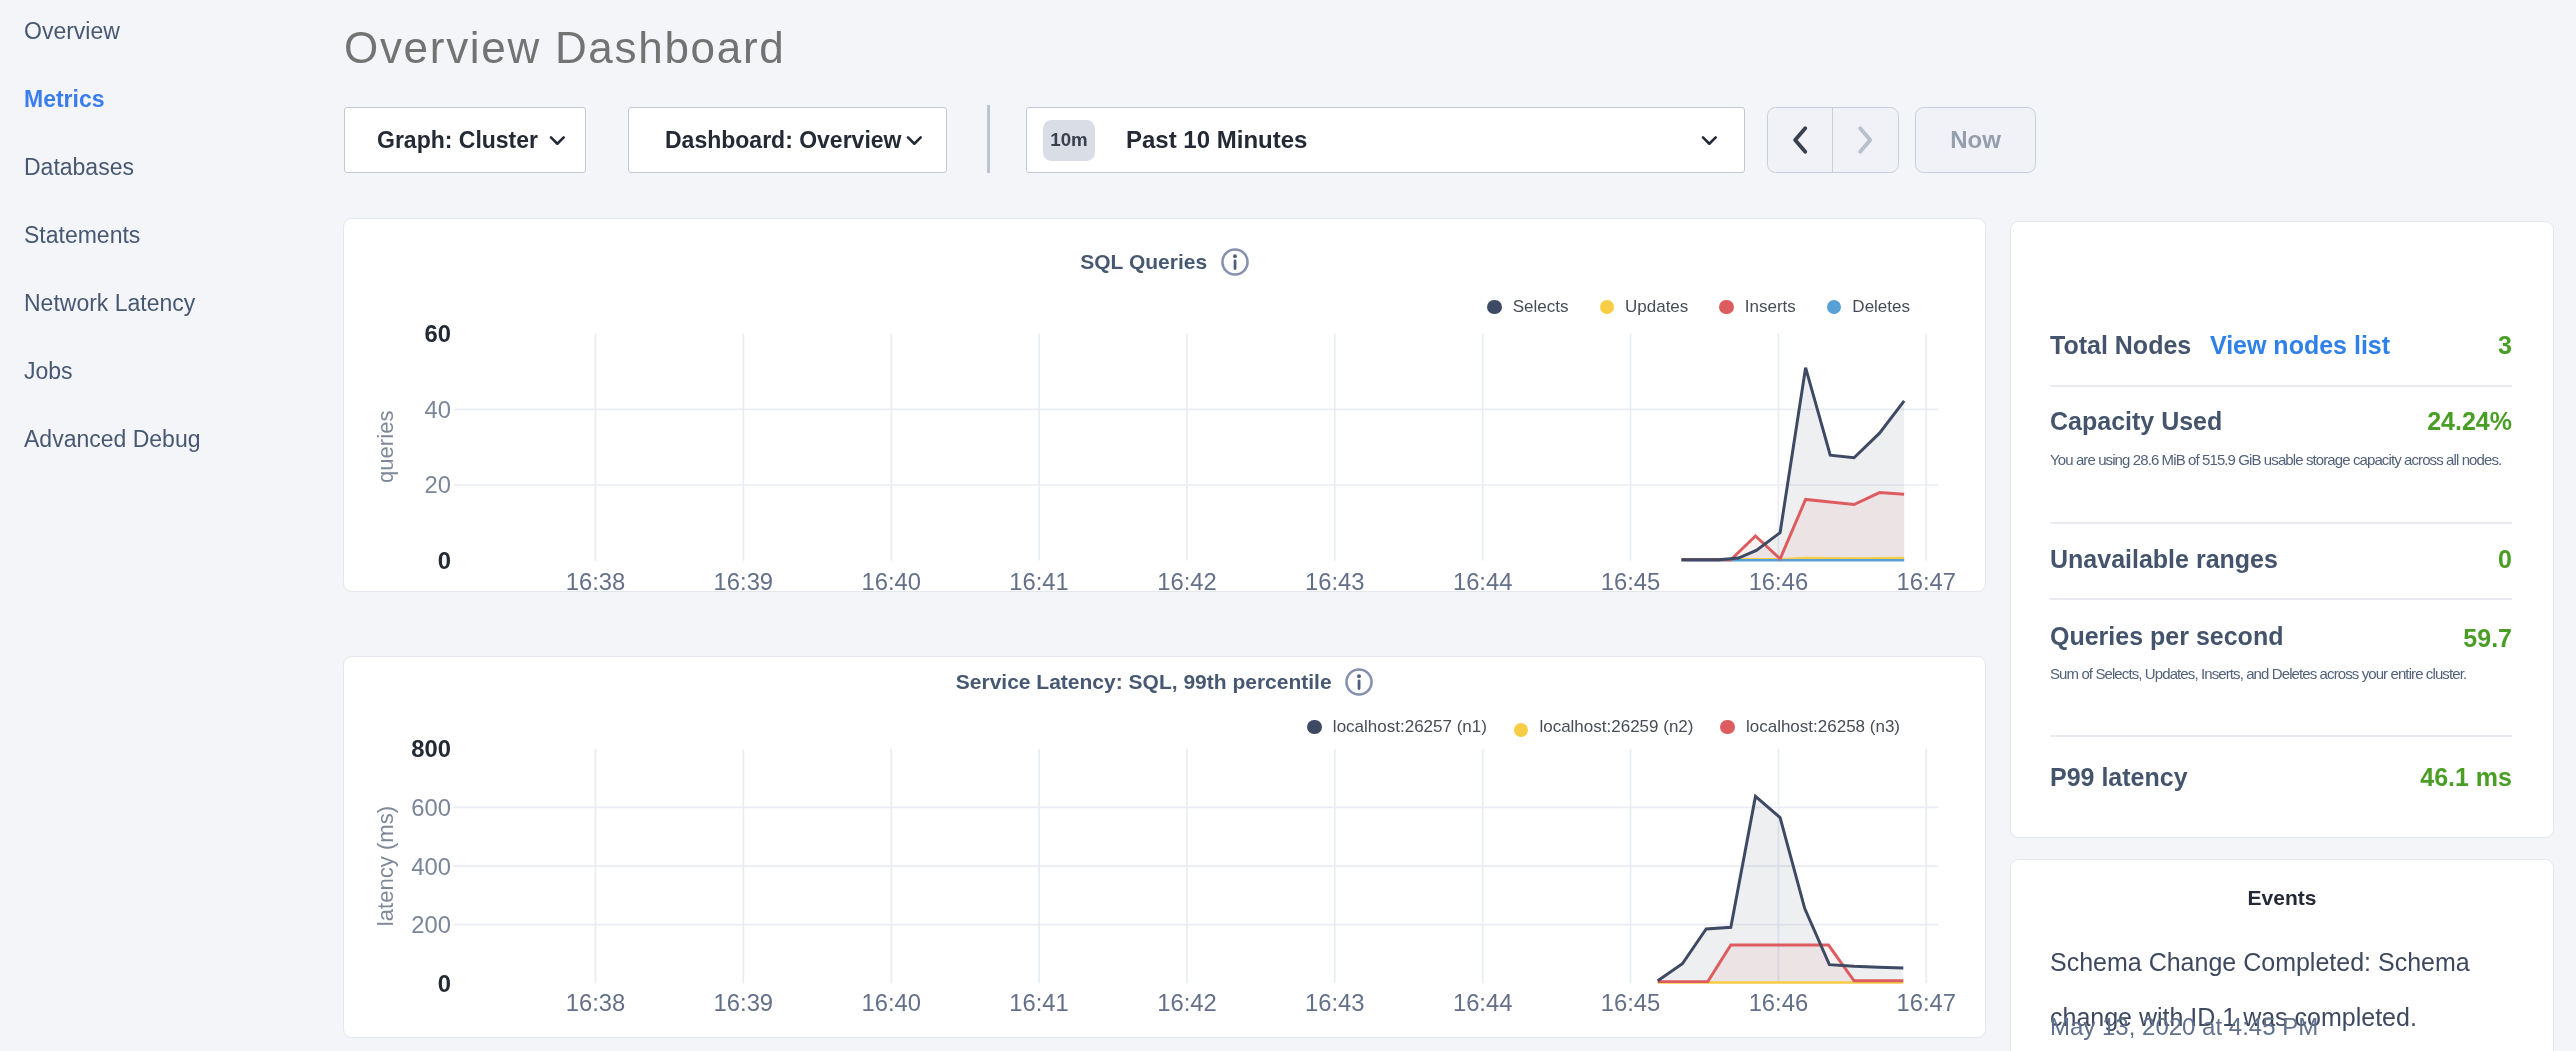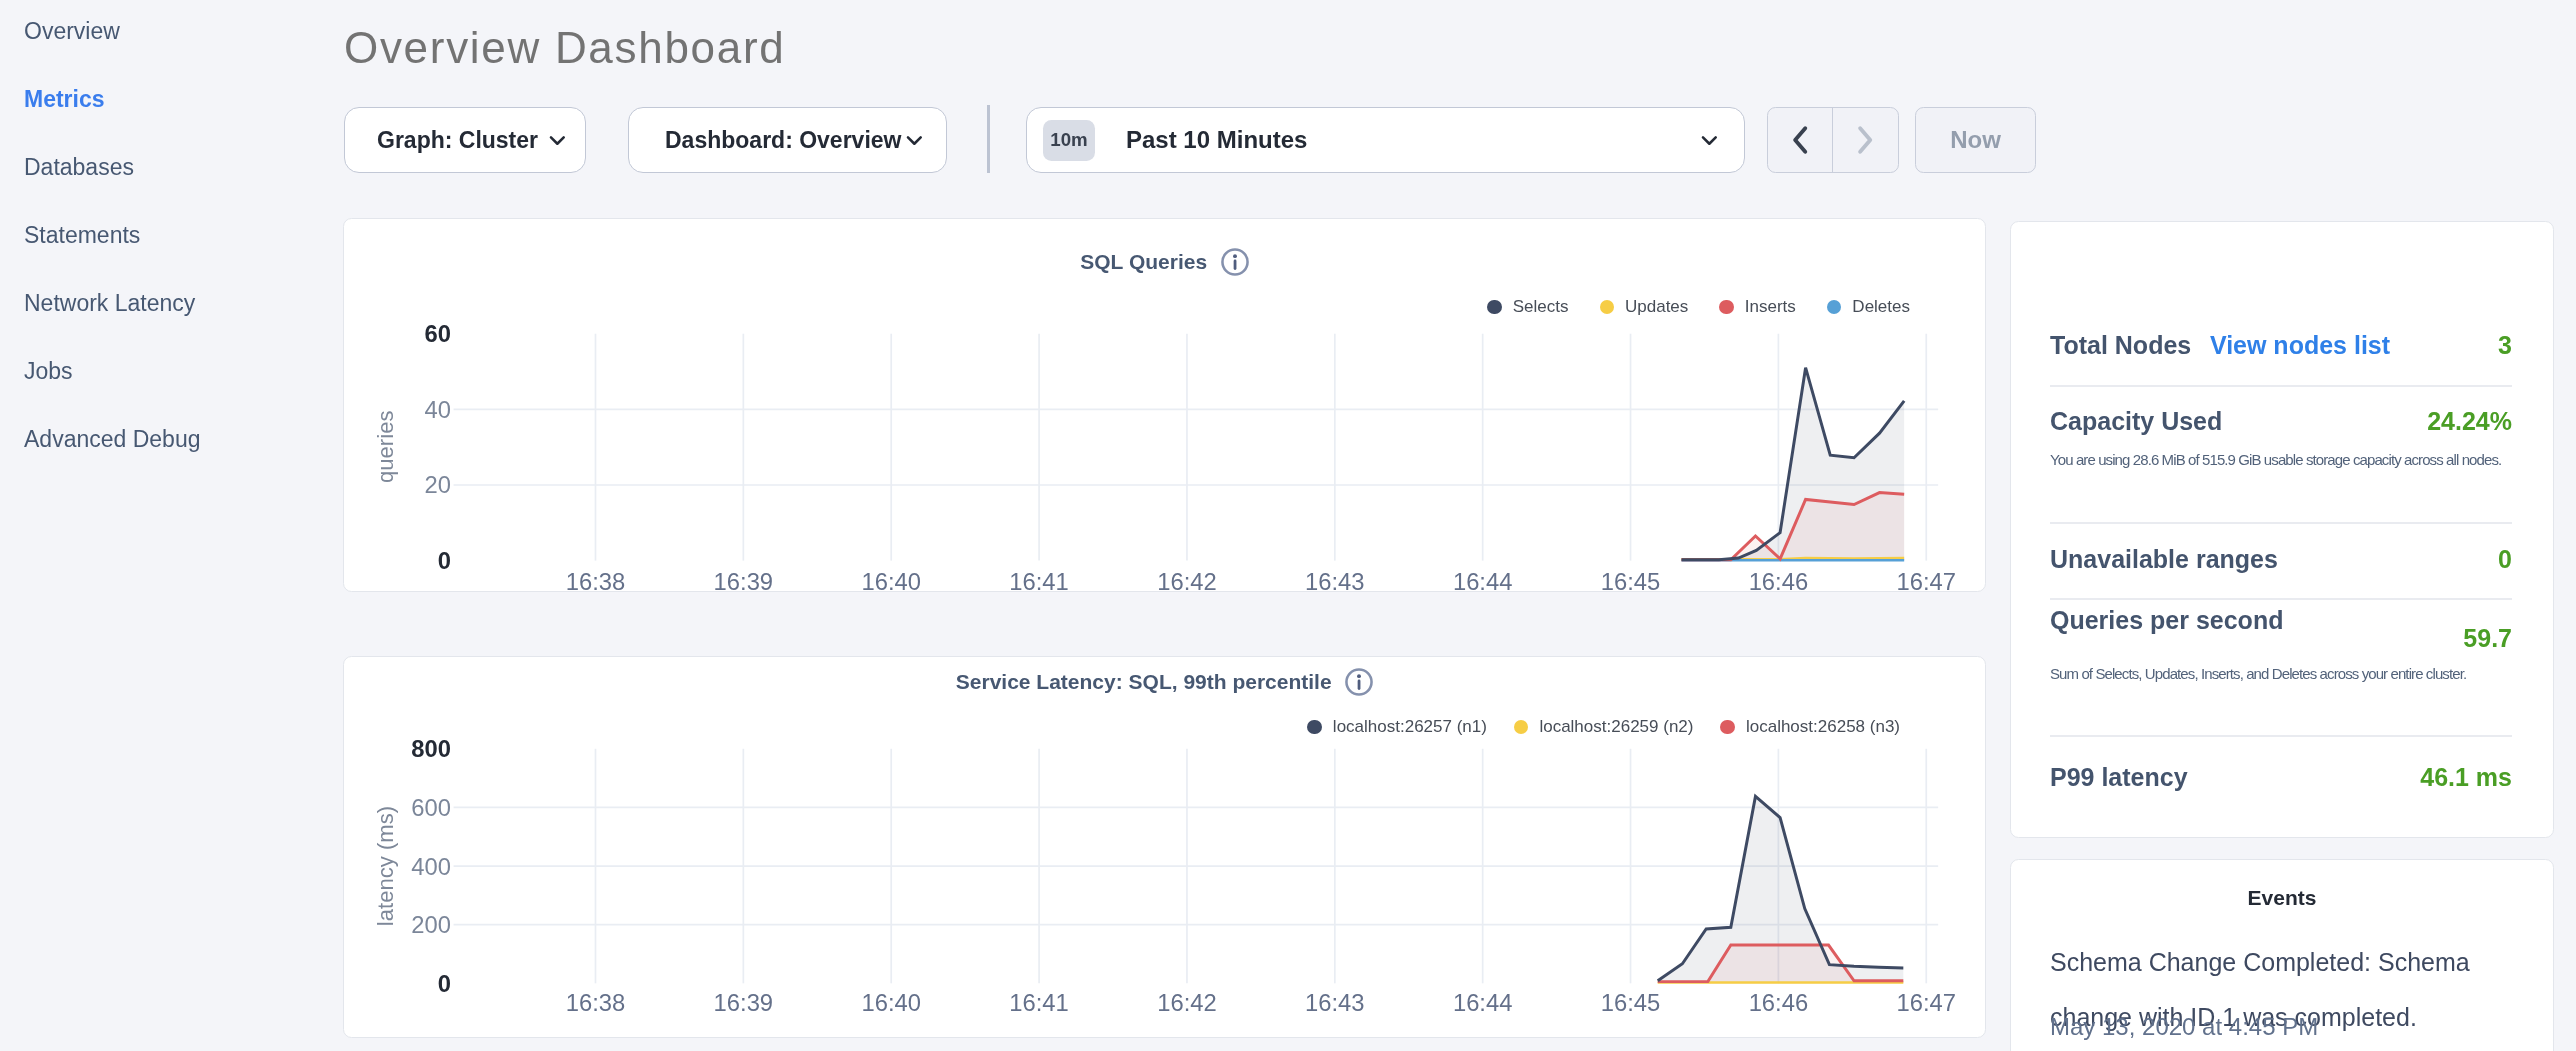--- a/index.html
+++ b/index.html
@@ -14,21 +14,21 @@
   .abs { position:absolute; }
   
   .nav { position:absolute; left:24px; top:-2.6px; list-style:none; }
   .nav li { height:68px; line-height:68px; font-size:23px; color:#475872; white-space:nowrap; }
   .nav li.active { color:#3a7ded; font-weight:bold; }
   
   .h1 { position:absolute; left:344px; top:23px; font-size:44px; color:#737373; letter-spacing:1.7px; white-space:nowrap; }
   
   .btn {
     position:absolute; top:107px; height:66px; background:#fff;
-    border:1.7px solid #c2c8d6; border-radius:15px;
+    border:1.7px solid #c2c8d6; border-radius:3px;
     display:flex; align-items:center;
     font-weight:bold; font-size:23px; color:#242a35; white-space:nowrap;
   }
   .chev { width:18.7px; height:18.7px; flex:none; }
   .vdiv { position:absolute; left:987px; top:105px; width:2.6px; height:68px; background:#bcc3d2; }
   .badge { background:#d9dde6; border-radius:8.5px; font-weight:bold; font-size:18.7px; color:#39414f; width:52px; height:41px; display:flex; align-items:center; justify-content:center; }
   
   .card { position:absolute; background:#fff; border:1.7px solid #e3e6ec; border-radius:8.5px; }
   .ctitle { position:absolute; left:0; right:0; line-height:25.5px; display:flex; align-items:center; justify-content:center; gap:13.6px;
             font-size:21px; font-weight:bold; color:#475872; }
@@ -157,21 +157,21 @@
     <div class="ctitle" style="top:11px;">
       <span>Service Latency: SQL, 99th percentile</span>
       <svg width="28" height="28" viewBox="0 0 33 33" style="flex:none;">
         <circle cx="16.5" cy="16.5" r="14.8" fill="none" stroke="#8591ad" stroke-width="3"></circle>
         <circle cx="16.5" cy="9.6" r="2.3" fill="#505d7e"></circle>
         <rect x="14.9" y="13.6" width="3.3" height="12.2" rx="1.6" fill="#505d7e"></rect>
       </svg>
     </div>
     <div class="legend" style="right:85px; top:60px;">
       <span class="item"><span class="dot" style="background:#3e4a63"></span>localhost:26257 (n1)</span>
-      <span class="item" style="margin-left:27px;"><span class="dot" style="background:#f6cd45"></span>localhost:26259 (n2)</span>
+      <span class="item" style="margin-left:27px;align-items:flex-end;"><span class="dot" style="background:#f6cd45"></span>localhost:26259 (n2)</span>
       <span class="item" style="margin-left:27px;"><span class="dot" style="background:#dd5c5f"></span>localhost:26258 (n3)</span>
     </div>
     <svg class="abs" style="left:0; top:0;" width="1640" height="413" viewBox="0 0 1928 486">
       <g stroke="#e9edf3" stroke-width="2">
         <line x1="128" y1="177" x2="1875" y2="177"></line>
         <line x1="128" y1="246" x2="1875" y2="246"></line>
         <line x1="128" y1="315" x2="1875" y2="315"></line>
         <line x1="295" y1="108" x2="295" y2="384"></line>
         <line x1="469" y1="108" x2="469" y2="384"></line>
         <line x1="643" y1="108" x2="643" y2="384"></line>
@@ -215,21 +215,21 @@
     <div class="srow-label" style="top:109px;">Total Nodes<span class="slink">View nodes list</span></div>
     <div class="srow-val" style="top:109px;">3</div>
     <div class="sdiv" style="top:163px;"></div>
     <div class="srow-label" style="top:185px;">Capacity Used</div>
     <div class="srow-val" style="top:185px;">24.24%</div>
     <div class="sdesc" style="top:224px;">You are using 28.6 MiB of 515.9 GiB usable storage capacity across all nodes.</div>
     <div class="sdiv" style="top:300px;"></div>
     <div class="srow-label" style="top:323px;">Unavailable ranges</div>
     <div class="srow-val" style="top:323px;">0</div>
     <div class="sdiv" style="top:376px;"></div>
-    <div class="srow-label" style="top:384px;">Queries per second</div>
+    <div class="srow-label" style="top:400px;">Queries per second</div>
     <div class="srow-val" style="top:402px;">59.7</div>
     <div class="sdesc" style="top:438px;">Sum of Selects, Updates, Inserts, and Deletes across your entire cluster.</div>
     <div class="sdiv" style="top:513px;"></div>
     <div class="srow-label" style="top:541px;">P99 latency</div>
     <div class="srow-val" style="top:541px;">46.1 ms</div>
   </div>
 
   <div class="scard" style="top:859px; height:255px;">
     <div class="shead" style="top:26px;">Events</div>
     <div class="sdesc" style="top:75px; font-size:25px; letter-spacing:0; color:#3e4960; line-height:55px; width:442px;">Schema Change Completed: Schema change with ID 1 was completed.</div>

